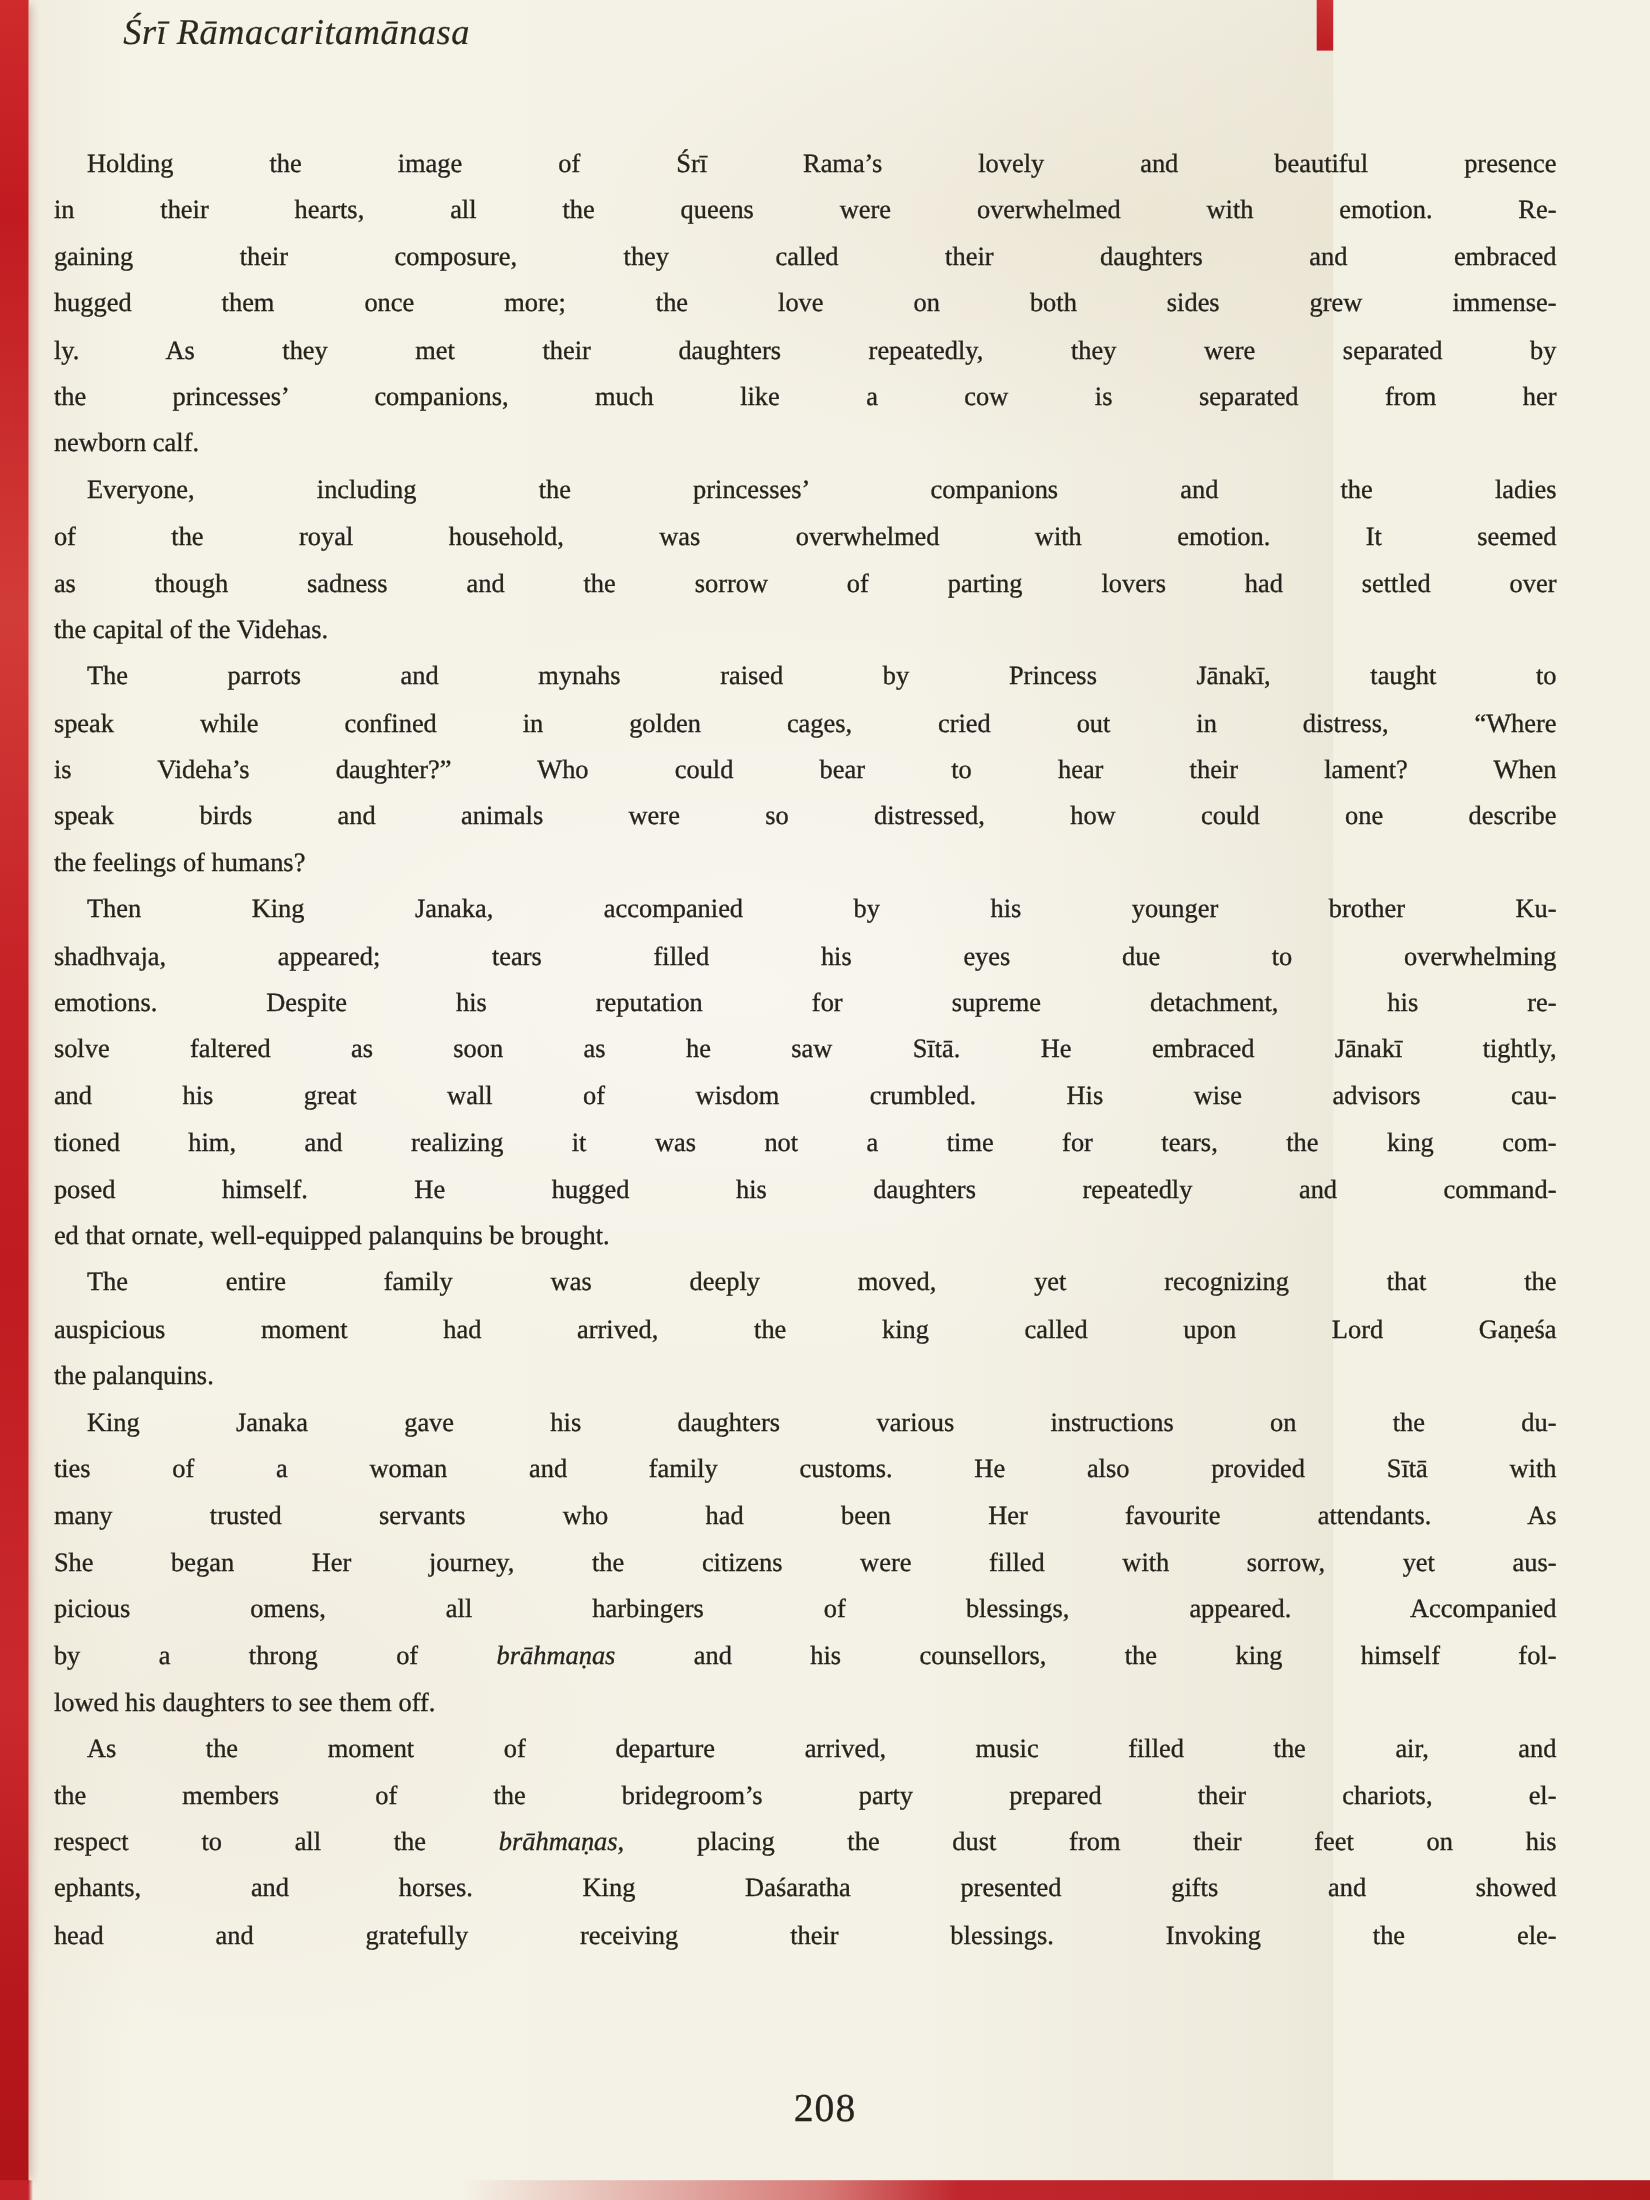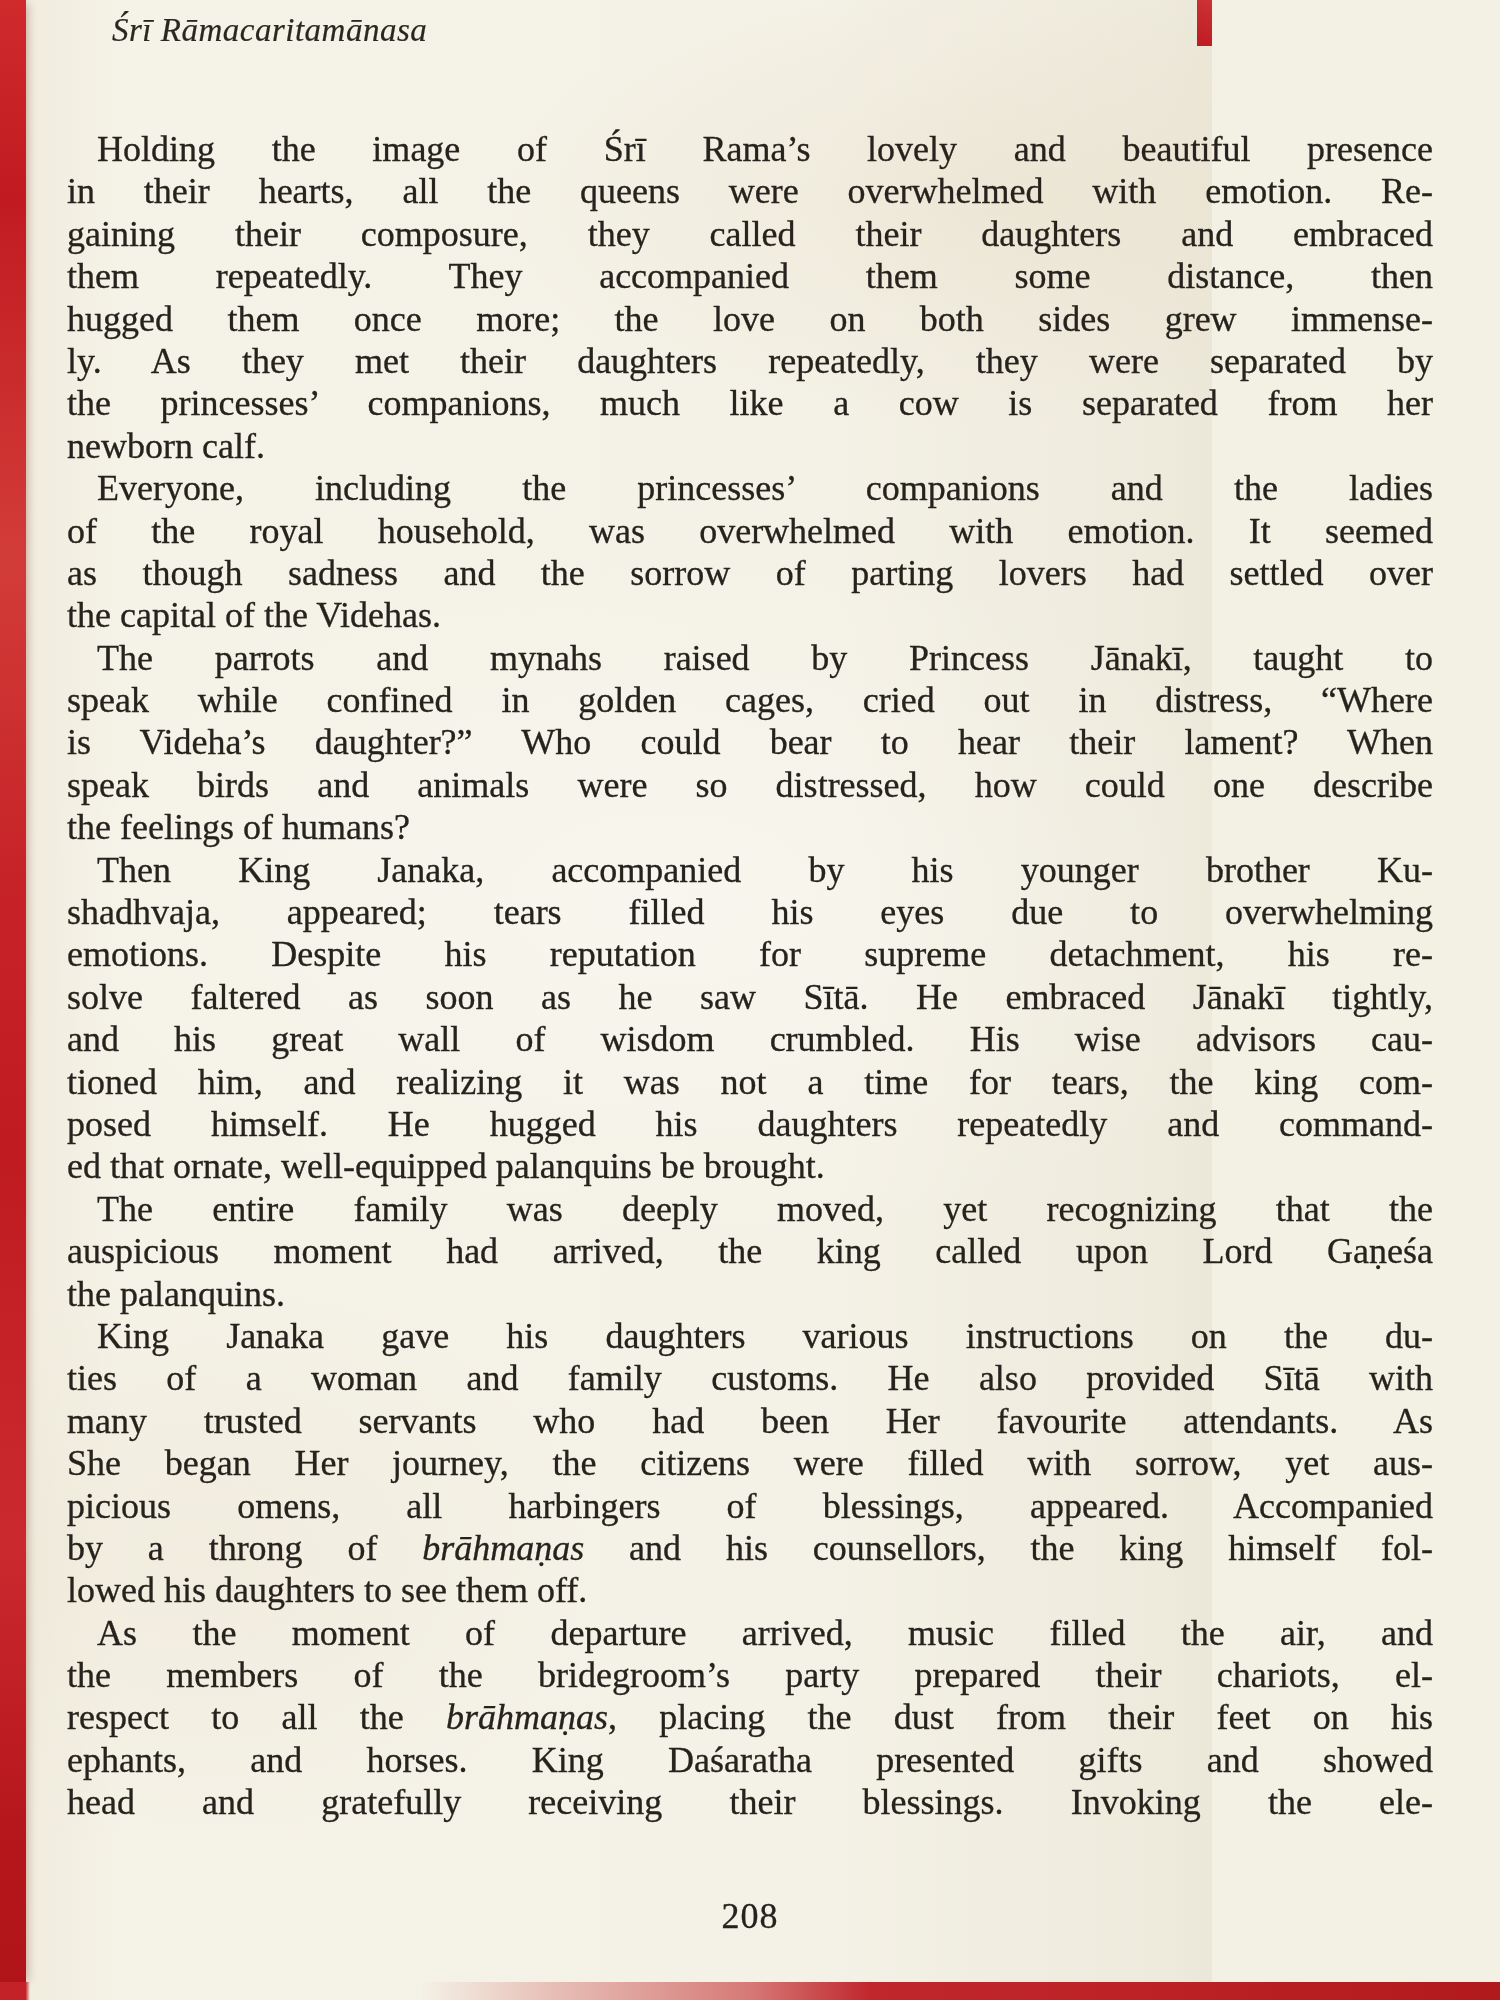--- a/index.html
+++ b/index.html
@@ -28,24 +28,24 @@
     top: 12px;
     font-size: 33px;
     font-style: italic;
     letter-spacing: 0.5px;
     color: #2a2620;
     -webkit-text-stroke: 0.2px #2a2620;
     white-space: nowrap;
   }
   .text-block {
     position: absolute;
-    left: 67px;
+    left: 49px;
     top: 128px;
     width: 1366px;
-    font-size: 36px;
+    font-size: 24px;
     -webkit-text-stroke: 0.3px #26221d;
   }
   .line {
     height: 42.4px;
     line-height: 42.4px;
     text-align: justify;
     text-align-last: justify;
     white-space: normal;
   }
   .line.indent { padding-left: 30px; }
@@ -98,21 +98,20 @@
 <div class="page">
 
   <div class="page-header">Śrī Rāmacaritamānasa</div>
 
   <div class="text-block">
 
     <div class="para">
       <div class="line indent">Holding the image of Śrī Rama’s lovely and beautiful presence</div>
       <div class="line">in their hearts, all the queens were overwhelmed with emotion. Re-</div>
       <div class="line">gaining their composure, they called their daughters and embraced</div>
-      <div class="line">them repeatedly. They accompanied them some distance, then</div>
       <div class="line">hugged them once more; the love on both sides grew immense-</div>
       <div class="line">ly. As they met their daughters repeatedly, they were separated by</div>
       <div class="line">the princesses’ companions, much like a cow is separated from her</div>
       <div class="line plast">newborn calf.</div>
     </div>
 
     <div class="para">
       <div class="line indent">Everyone, including the princesses’ companions and the ladies</div>
       <div class="line">of the royal household, was overwhelmed with emotion. It seemed</div>
       <div class="line">as though sadness and the sorrow of parting lovers had settled over</div>

